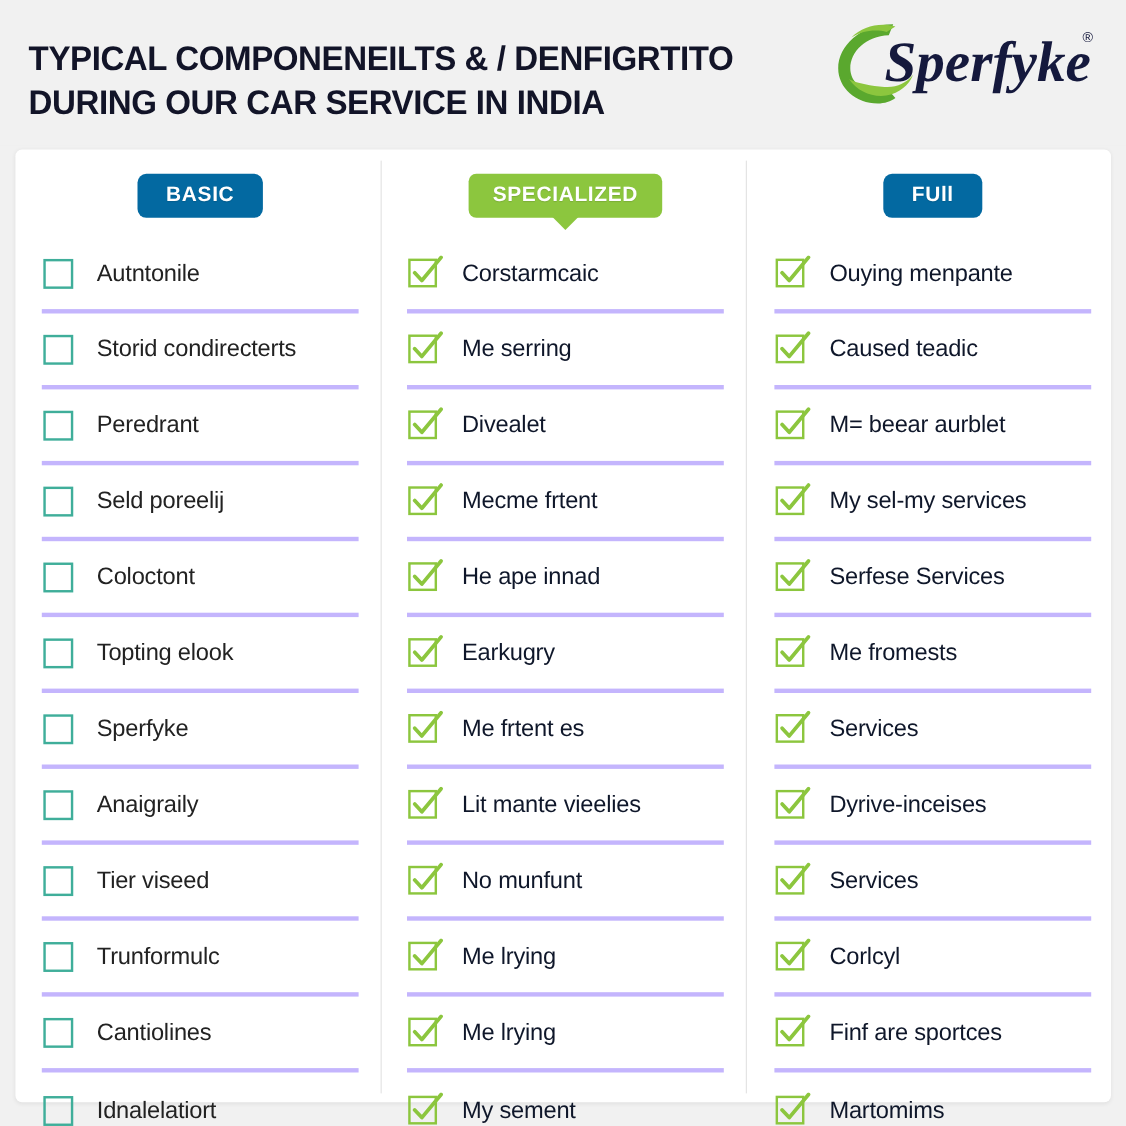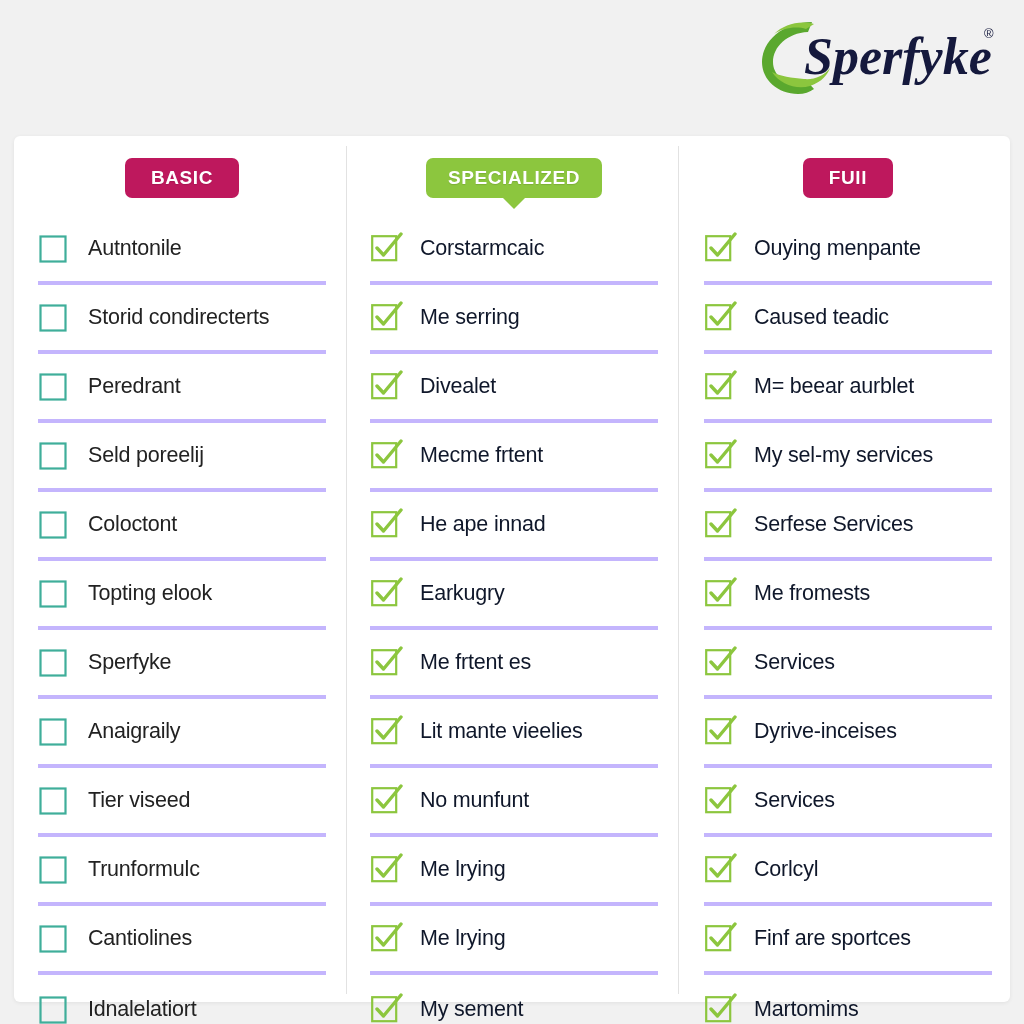--- a/index.html
+++ b/index.html
@@ -111,21 +111,21 @@
     height: 40px;
     padding: 0 26px;
     border-radius: 7px;
     color: #ffffff;
     font-weight: 700;
     font-size: 19px;
     letter-spacing: 0.6px;
     position: relative;
     text-shadow: 0 1px 1px rgba(0,0,0,0.12);
   }
-  .badge.teal { background: #be185d; }
+  .badge.teal { background: #0369a1; border-radius: 8px; }
   .badge.green { background: #8cc63e; padding: 0 22px; }
   .badge.notch::after {
     content: "";
     position: absolute;
     left: 50%;
     bottom: -11px;
     margin-left: -12px;
     width: 0; height: 0;
     border-left: 12px solid transparent;
     border-right: 12px solid transparent;
@@ -164,20 +164,24 @@
   }
 
   .col-1 .item .label { color: #222222; }
 </style>
 </head>
 <body>
 
 <div class="page">
 
   <div class="header">
+    <div class="title-block">
+      <div class="title-line">TYPICAL COMPONENEILTS &amp; / DENFIGRTITO</div>
+      <div class="title-line">DURING OUR CAR SERVICE IN INDIA</div>
+    </div>
 
     <div class="logo">
       <svg width="250" height="92" viewBox="0 0 250 92">
 
         <g>
           <path d="M60 12 C30 12 10 32 10 52 C10 70 26 84 46 84 C52 84 58 82 62 79 L54 70 C51 72 48 73 45 73 C31 73 21 64 21 52 C21 37 35 23 56 22 Z" fill="#5aa82e"></path>
           <path d="M62 14 C48 10 32 14 22 24 C31 18 44 16 54 19 Z" fill="#8cc63e"></path>
           <path d="M20 62 C28 74 44 80 58 76 C70 72 76 64 78 58 C72 66 62 70 52 69 C40 68 28 66 20 62 Z" fill="#8cc63e"></path>
         </g>
         <text x="52" y="64" font-family="Liberation Serif, serif" font-size="52" font-weight="700" font-style="italic" fill="#15193d">Sperfyke</text>

